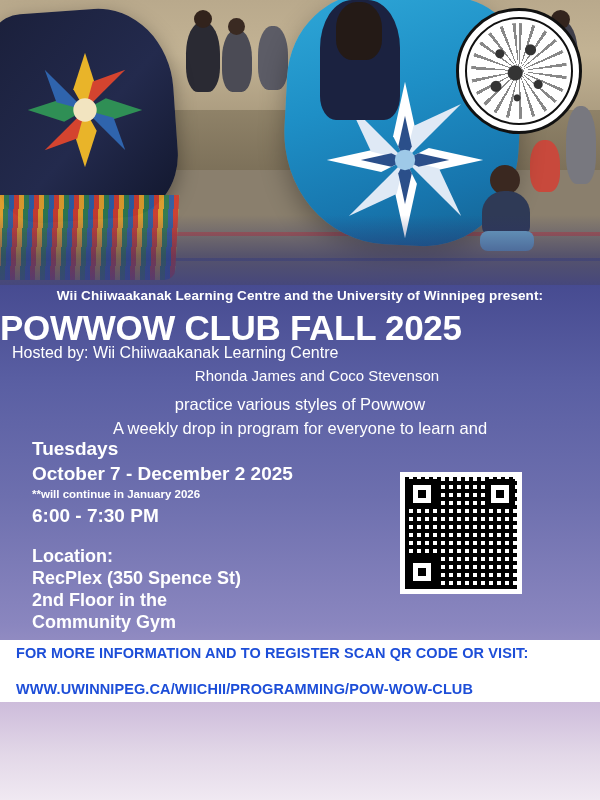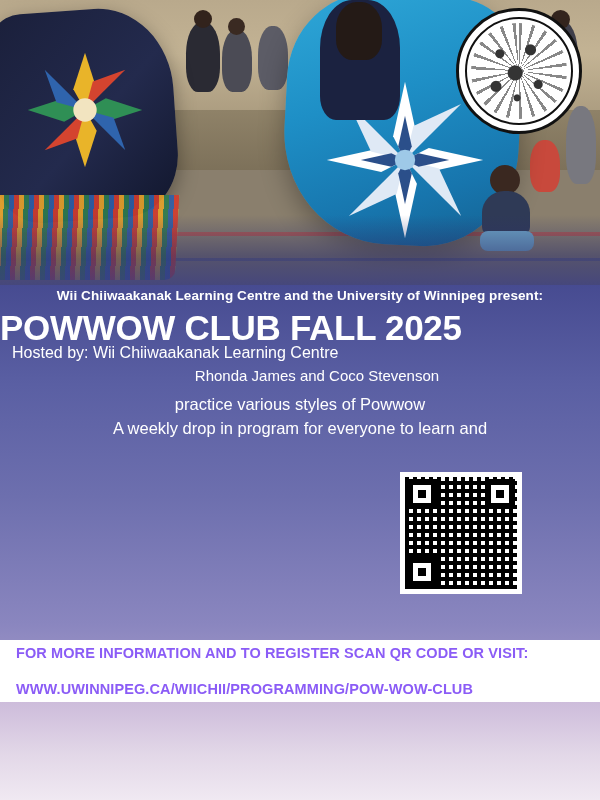--- a/index.html
+++ b/index.html
@@ -201,21 +201,21 @@
   .qr-eye.tr { right: 2px; top: 2px; }
   .qr-eye.bl { left: 2px; bottom: 2px; }
 
   .banner {
     position: absolute; left: 0; top: 640px; width: 600px; height: 62px;
     background: #ffffff;
     display: flex; flex-direction: column; justify-content: center;
     padding-left: 16px; box-sizing: border-box;
   }
   .banner div {
-    color: #8b5cf6; font-weight: bold; font-size: 14.5px; letter-spacing: 0.1px;
+    color: #1d4ed8; font-weight: bold; font-size: 14.5px; letter-spacing: 0.1px;
   }
   .banner .line2 { margin-top: 20px; }
 
   .footer {
     position: absolute; left: 0; top: 702px; width: 600px; height: 98px;
     background: linear-gradient(180deg, #cdbcdb 0%, #e3d8e8 55%, #f0e9f2 100%);
   }
 </style>
 </head>
 <body>
@@ -300,20 +300,30 @@
 
   <div class="presenter">Wii Chiiwaakanak Learning Centre and the University of Winnipeg present:</div>
   <div class="title">POWWOW CLUB FALL 2025</div>
   <div class="hosted">Hosted by: Wii Chiiwaakanak Learning Centre</div>
   <div class="hosts">Rhonda James and Coco Stevenson</div>
   <div class="descr">
     <div>practice various styles of Powwow</div>
     <div>A weekly drop in program for everyone to learn and</div>
   </div>
 
+  <div class="details">
+    <div class="d-day">Tuesdays</div>
+    <div class="d-dates">October 7 - December 2 2025</div>
+    <div class="d-note">**will continue in January 2026</div>
+    <div class="d-time">6:00 - 7:30 PM</div>
+    <div class="d-loc-label">Location:</div>
+    <div class="d-loc">RecPlex (350 Spence St)</div>
+    <div class="d-loc">2nd Floor in the</div>
+    <div class="d-loc">Community Gym</div>
+  </div>
 
   <div class="qr">
     <div class="qr-inner">
       <div class="qr-eye tl"></div>
       <div class="qr-eye tr"></div>
       <div class="qr-eye bl"></div>
     </div>
   </div>
 
   <div class="banner">

